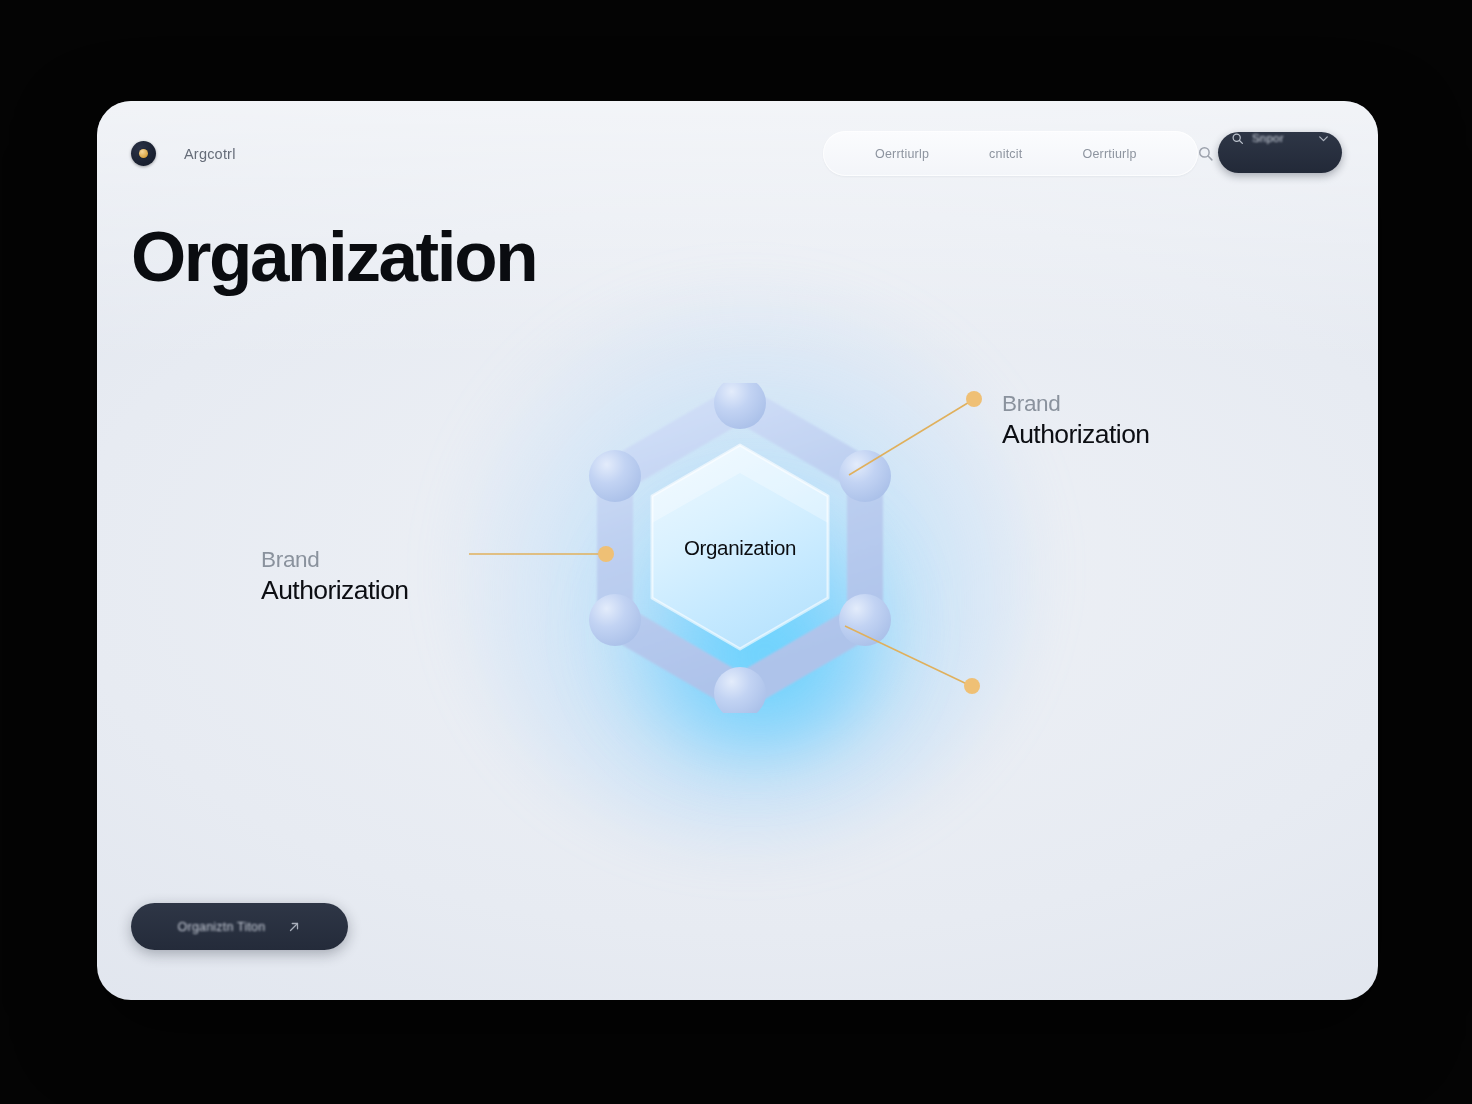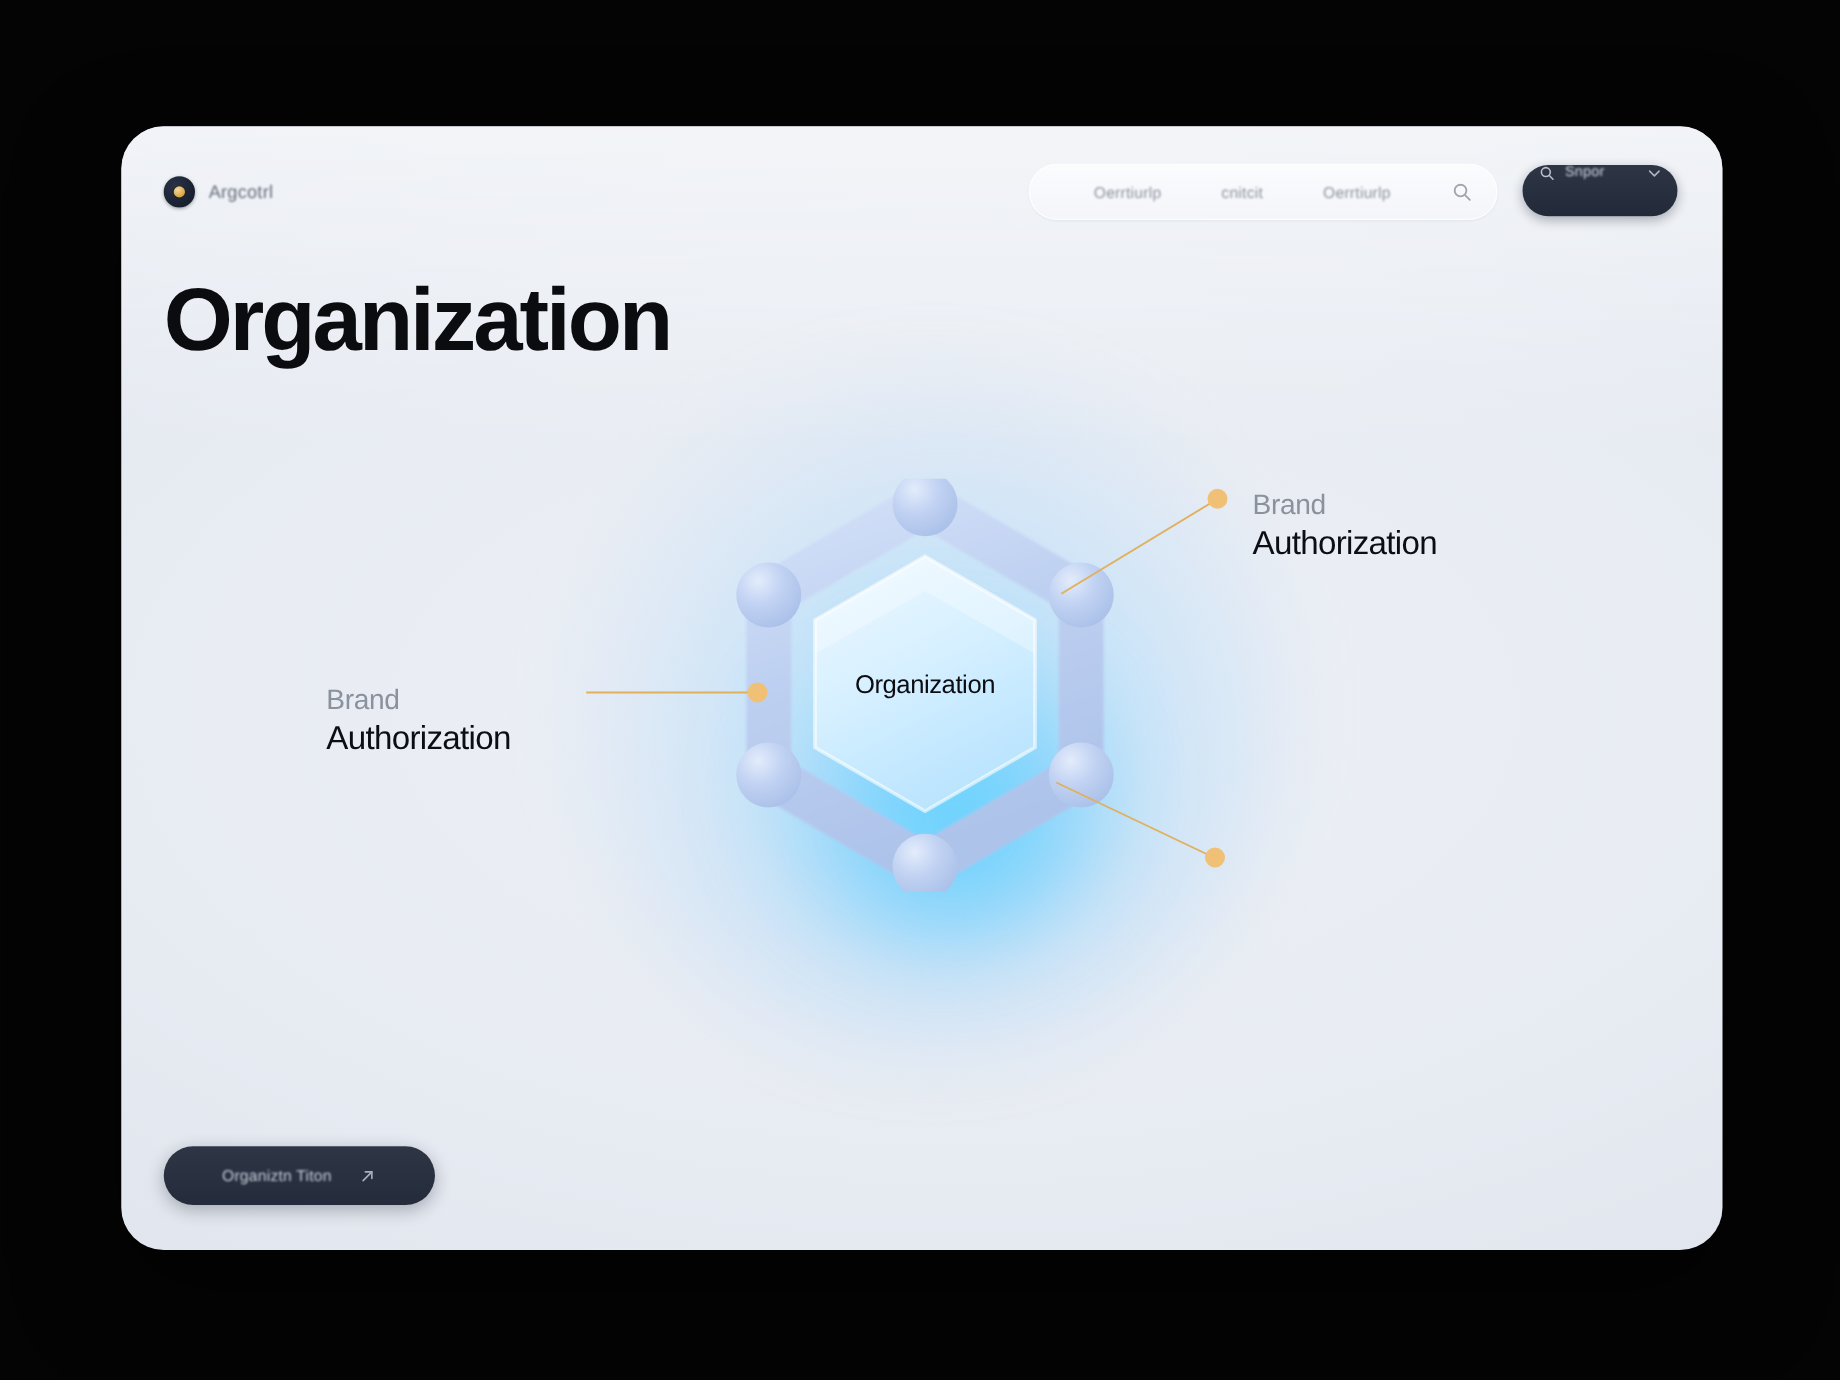--- a/index.html
+++ b/index.html
@@ -39,21 +39,21 @@
   }
 
   
   .header {
     position:absolute; left:0; top:0; width:100%; height:105px;
     display:flex; align-items:center;
     padding:0 36px 0 34px;
     z-index:6;
   }
 
-  .brand { display:flex; align-items:center; gap:11px; }
+  .brand { display:flex; align-items:center; gap:28px; }
 
   .brand-mark {
     width:25px; height:25px; border-radius:50%;
     background:radial-gradient(circle at 36% 32%, #2b3347 0%, #1c2333 55%, #141a27 100%);
     display:flex; align-items:center; justify-content:center;
     box-shadow:0 1px 3px rgba(0,0,0,.35);
   }
   .brand-mark .pip {
     width:9px; height:9px; border-radius:50%;
     background:radial-gradient(circle at 35% 30%, #f6d79a, #d9a441 70%, #b8831f);
@@ -66,21 +66,21 @@
 
   
   .nav-pill {
     position:absolute; left:726px; top:30px;
     width:375px; height:45px;
     border-radius:23px;
     background:linear-gradient(180deg,#fbfcfe,#f3f5f9);
     box-shadow:0 1px 2px rgba(20,30,60,.05), inset 0 0 0 1px rgba(255,255,255,.75);
     display:flex; align-items:center;
     padding:0 22px 0 52px;
-    gap:48px;
+    gap:60px;
     text-align:center;
   }
   .nav-link {
     font-size:12.5px; color:#8d949f; white-space:nowrap;
     filter:blur(.78px); letter-spacing:.2px;
   }
   .nav-search {
     margin-left:auto;
     width:17px; height:17px; opacity:.62;
   }
@@ -172,21 +172,21 @@
   }
   .anno .value {
     font-size:26.5px; font-weight:500; color:#0c0e13;
     letter-spacing:-.55px;
   }
   .anno.right { text-align:left; }
   .anno.left  { text-align:left; }
 
   
   .btn-row {
-    position:absolute; left:34px; bottom:36px;
+    position:absolute; left:34px; bottom:50px;
     display:flex; align-items:flex-start; gap:16px;
     z-index:6;
   }
   .btn {
     height:47px; border-radius:24px;
     display:flex; align-items:center; justify-content:center;
     gap:22px; padding:0 30px;
     font-size:12.5px; letter-spacing:.2px;
     cursor:pointer; user-select:none;
   }

